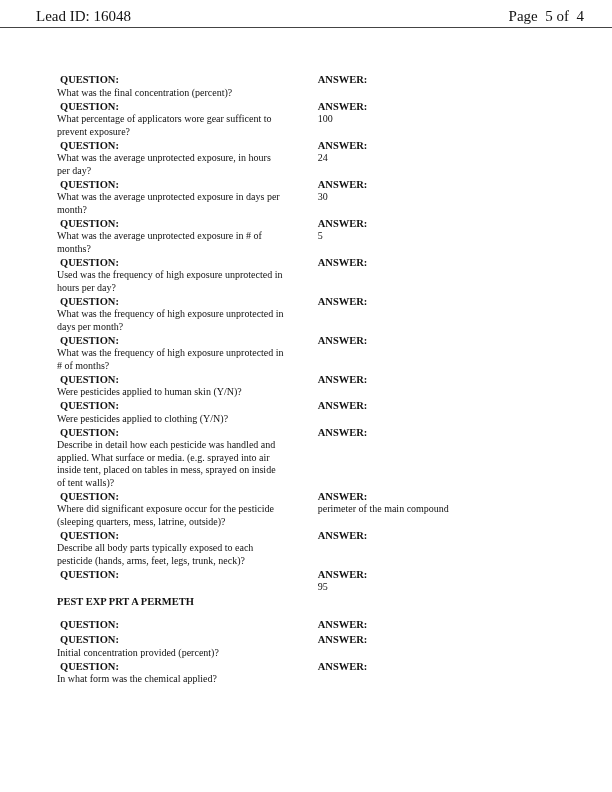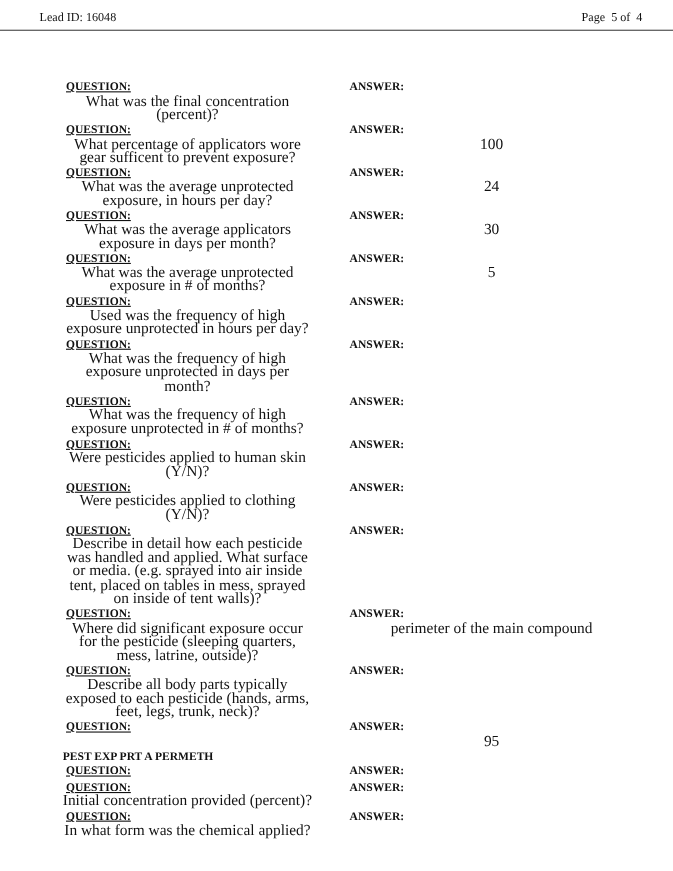--- a/index.html
+++ b/index.html
@@ -13,21 +13,21 @@
     color: #111111;
     overflow: hidden;
   }
   .header {
     position: absolute;
     top: 10px;
     left: 36px;
     right: 28px;
     display: flex;
     justify-content: space-between;
-    font-size: 11px;
+    font-size: 15px;
     line-height: 13px;
   }
   .header span { white-space: pre; }
   .header-rule {
     position: absolute;
     top: 27px;
     left: 0;
     width: 612px;
     border-top: 1px solid #444444;
   }
@@ -42,32 +42,31 @@
     align-items: flex-start;
     margin-bottom: 1.5px;
   }
   .q-col { width: 248px; padding-right: 10px; }
   .a-col { width: 271px; margin-left: 24px; }
   .lbl {
     font-weight: 700;
     font-size: 10.5px;
     line-height: 12.5px;
   }
-  .q-col .lbl { padding-left: 3px; text-decoration: underline; }
+  .q-col .lbl { padding-left: 3px; }
   .txt {
-    font-size: 14px;
+    font-size: 10px;
     line-height: 12.5px;
-    text-align: center;
   }
   .a-col .txt { min-height: 1px; }
   .section-row {
     font-weight: 700;
     font-size: 10.5px;
     line-height: 12.5px;
-    margin: 2px 0 0 0;
+    margin: 2px 0 11px 0;
   }
 </style>
 </head>
 <body>
 
 <div class="page">
   <div class="header">
     <span>Lead ID: 16048</span>
     <span>Page  5 of  4</span>
   </div>
@@ -99,21 +98,21 @@
       <div class="txt">What was the average unprotected exposure, in hours per day?</div>
     </div>
     <div class="a-col">
       <div class="lbl">ANSWER:</div>
       <div class="txt">24</div>
     </div>
   </div>
       <div class="qa-row">
     <div class="q-col">
       <div class="lbl">QUESTION:</div>
-      <div class="txt">What was the average applicators exposure in days per month?</div>
+      <div class="txt">What was the average unprotected exposure in days per month?</div>
     </div>
     <div class="a-col">
       <div class="lbl">ANSWER:</div>
       <div class="txt">30</div>
     </div>
   </div>
       <div class="qa-row">
     <div class="q-col">
       <div class="lbl">QUESTION:</div>
       <div class="txt">What was the average unprotected exposure in # of months?</div>

